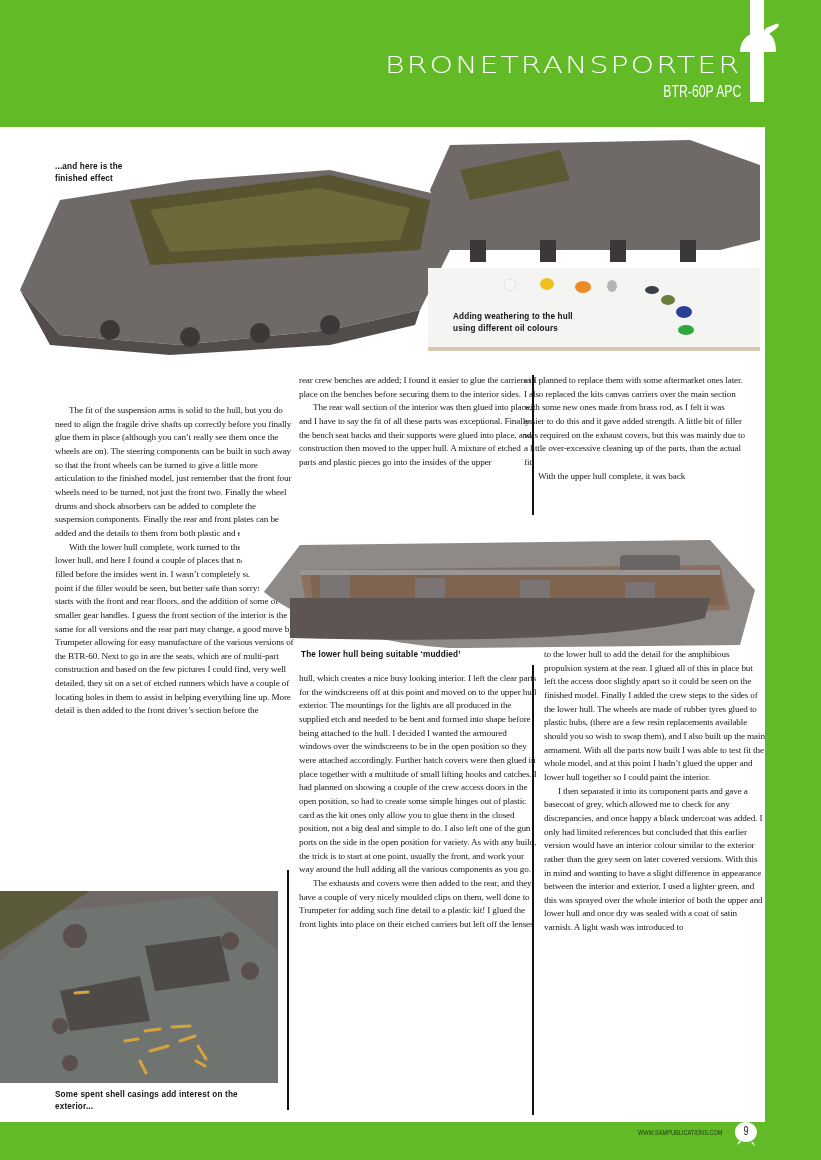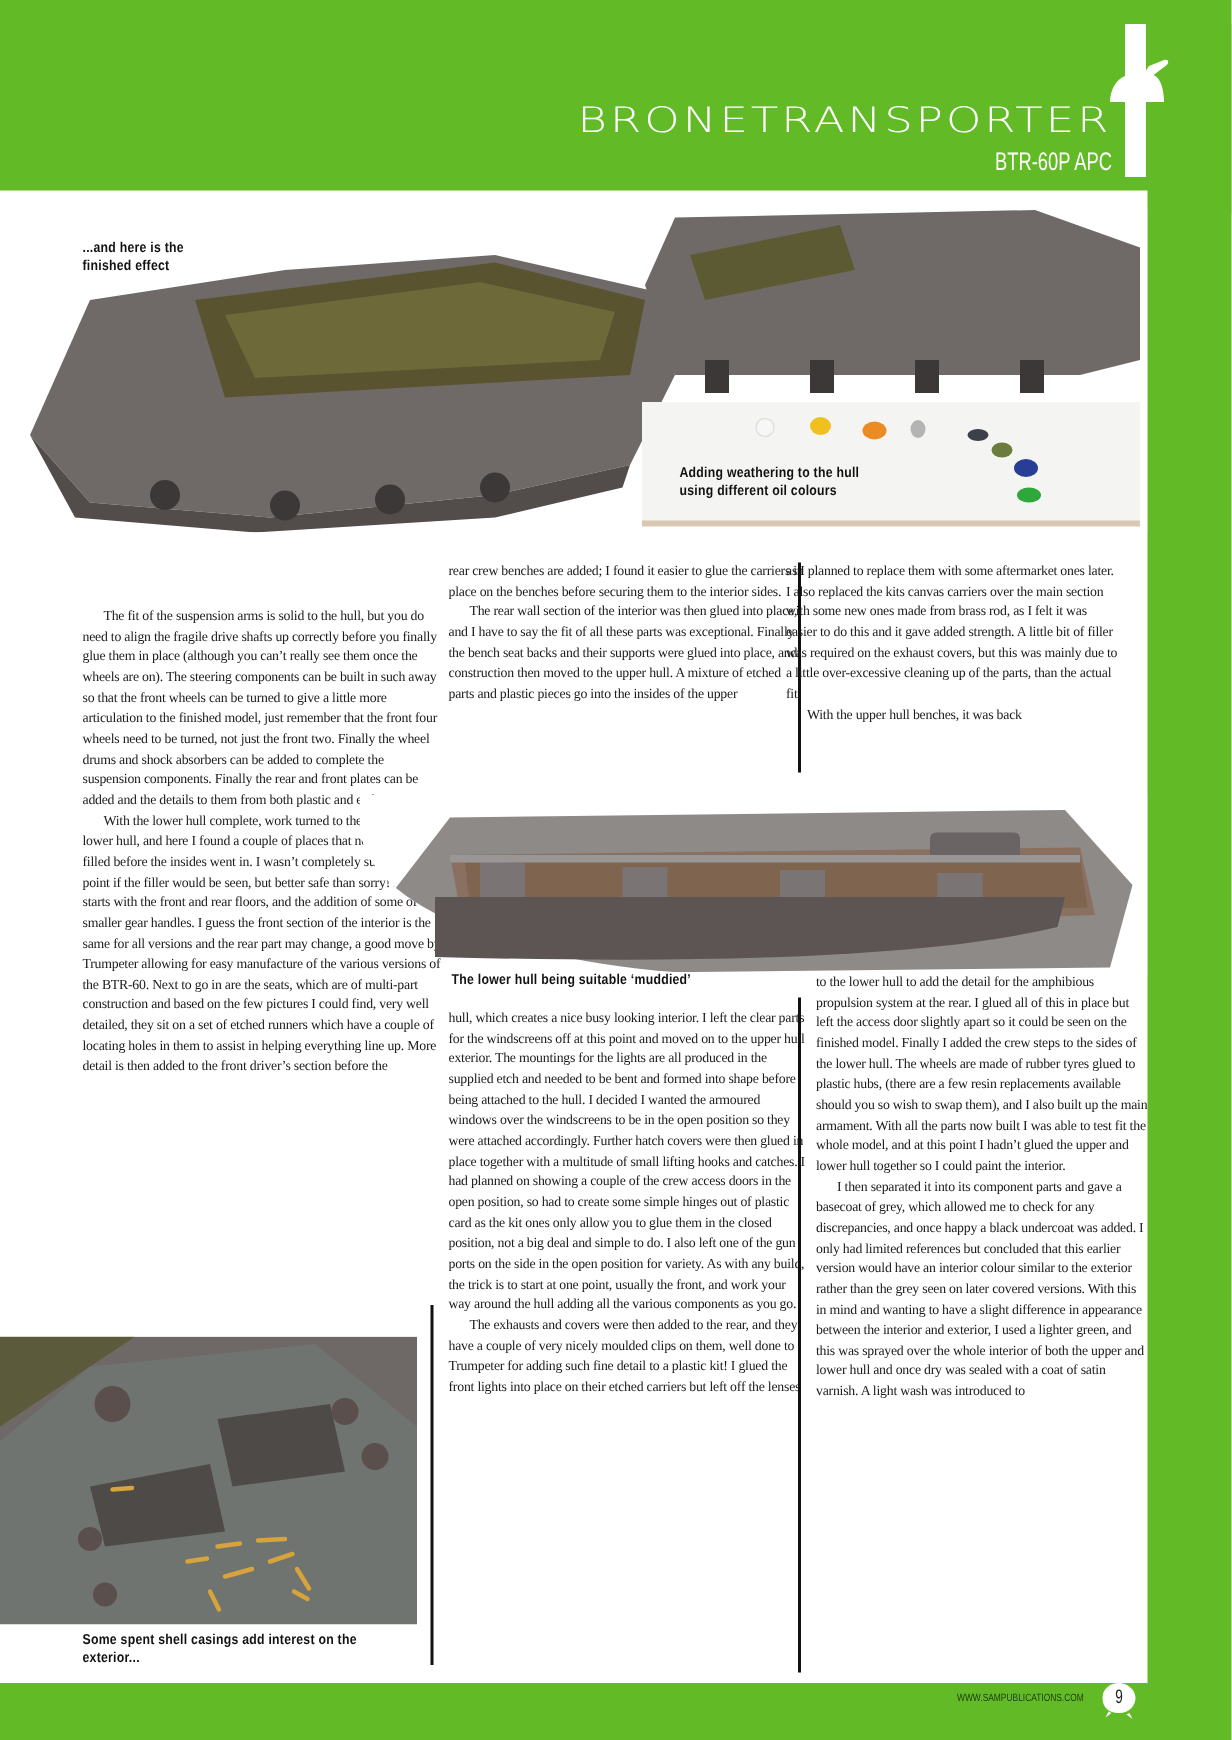--- a/index.html
+++ b/index.html
@@ -1,19 +1,19 @@
 <!DOCTYPE html>
 <html><head>
 <meta charset="utf-8">
 <style>
   * { box-sizing: border-box; margin: 0; padding: 0; }
   html, body { width: 821px; height: 1160px; overflow: hidden; }
   body { background: #62bb26; position: relative; font-family: "DejaVu Sans", sans-serif; }
 
-  .header { position: absolute; left: 0; top: 16px; width: 821px; height: 127px; background: #62bb26; }
+  .header { position: absolute; left: 0; top: 0; width: 821px; height: 127px; background: #62bb26; }
   .title-main { position: absolute; right: 80px; top: 52px; color: #fff; font-family: "DejaVu Sans", sans-serif; font-weight: 200; font-size: 30px; letter-spacing: 2px; line-height: 34px; transform: scaleY(0.78); transform-origin: top right; }
   .title-sub { position: absolute; right: 80px; top: 82px; color: #fff; font-family: "Liberation Sans", sans-serif; font-size: 17px; letter-spacing: 0px; transform: scaleX(0.72); transform-origin: right; font-weight: 300; }
   .white-bar { position: absolute; left: 750px; top: 0; width: 14px; height: 102px; background: #fff; }
   .tank-icon { position: absolute; left: 738px; top: 22px; width: 42px; height: 34px; }
 
   .panel { position: absolute; left: 0; top: 127px; width: 765px; height: 995px; background: #fff; }
 
   .photo { position: absolute; overflow: hidden; }
   .photo svg { width: 100%; height: 100%; display: block; }
 
@@ -89,21 +89,21 @@
 </div>
 
 <div class="col" style="left:299px;top:374px;width:238px;">
   <p class="noindent">rear crew benches are added; I found it easier to glue the carriers in place on the benches before securing them to the interior sides.</p>
   <p>The rear wall section of the interior was then glued into place, and I have to say the fit of all these parts was exceptional. Finally the bench seat backs and their supports were glued into place, and construction then moved to the upper hull. A mixture of etched parts and plastic pieces go into the insides of the upper</p>
 </div>
 <div class="rule" style="left:532px;top:375px;height:140px;"></div>
 
 <div class="col" style="left:524px;top:374px;width:222px;">
   <p class="noindent">as I planned to replace them with some aftermarket ones later. I also replaced the kits canvas carriers over the main section with some new ones made from brass rod, as I felt it was easier to do this and it gave added strength. A little bit of filler was required on the exhaust covers, but this was mainly due to a little over-excessive cleaning up of the parts, than the actual fit.</p>
-  <p>With the upper hull benches, it was back</p>
+  <p>With the upper hull complete, it was back</p>
 </div>
 
 <div class="photo" style="left:240px;top:530px;width:525px;height:120px;border-bottom-left-radius:260px 100px;">
   <svg viewBox="0 0 525 120" preserveAspectRatio="none">
     <rect width="525" height="120" fill="#fff"></rect>
     <polygon points="10,80 60,15 470,10 515,60 500,115 40,120" fill="#8e8a87"></polygon>
     <polygon points="60,40 480,35 490,80 70,95" fill="#8a7060"></polygon>
     <polygon points="70,45 480,42 485,75 75,88" fill="#7b5f4a" opacity="0.7"></polygon>
     <rect x="380" y="25" width="60" height="20" rx="4" fill="#6a6564"></rect>
     <g fill="#7a7574">

